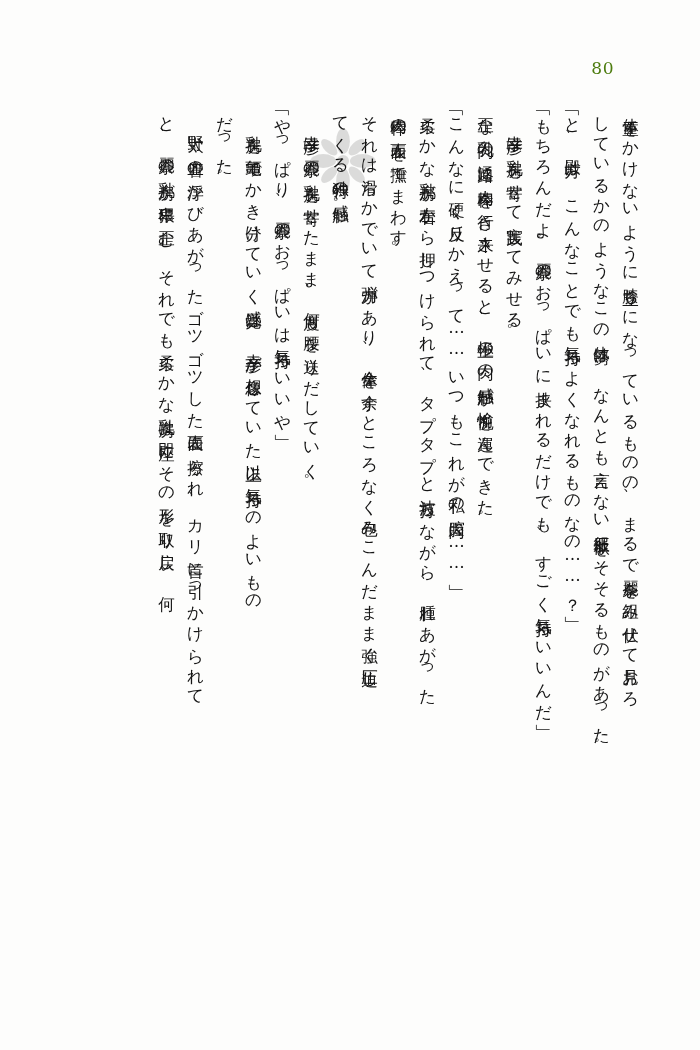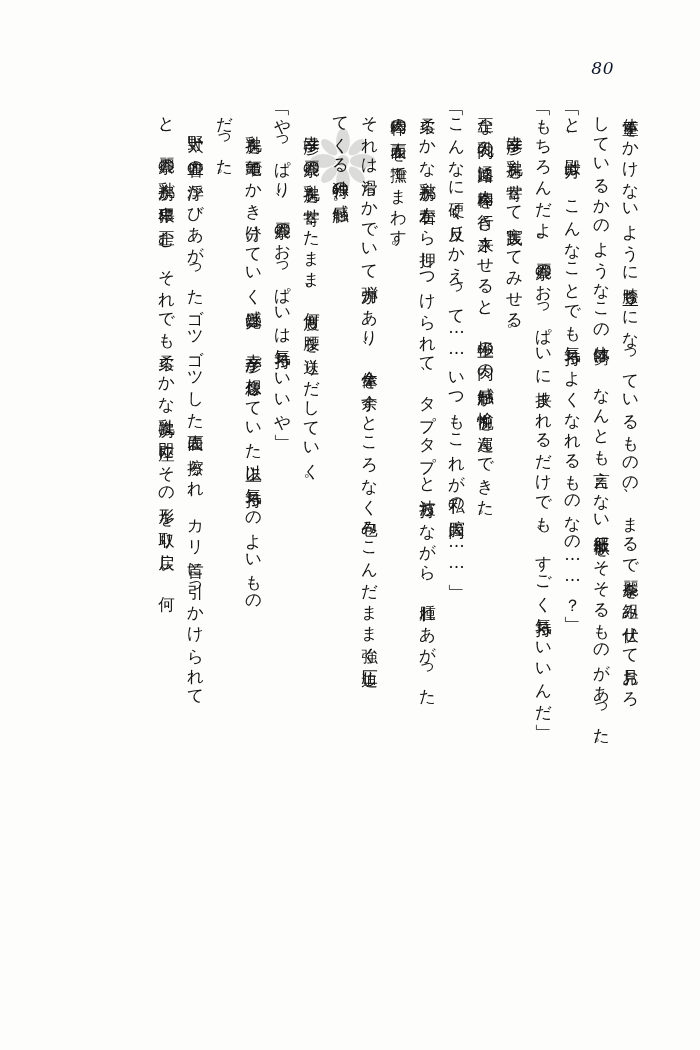--- a/index.html
+++ b/index.html
@@ -18,23 +18,22 @@
   .page {
     position: absolute;
     inset: 0;
     background: #fdfdfc;
   }
   .page-number {
     position: absolute;
     top: 58px;
     right: 86px;
     font-size: 17px;
-    font-style: italic;
     font-family: "DejaVu Serif", "Liberation Serif", serif;
-    color: #0f172a;
+    color: #4d7c0f;
     letter-spacing: 0.5px;
   }
   .text-body {
     position: absolute;
     top: 105px;
     right: 62px;
     left: 62px;
     height: 860px;
     display: flex;
     flex-direction: row-reverse;

